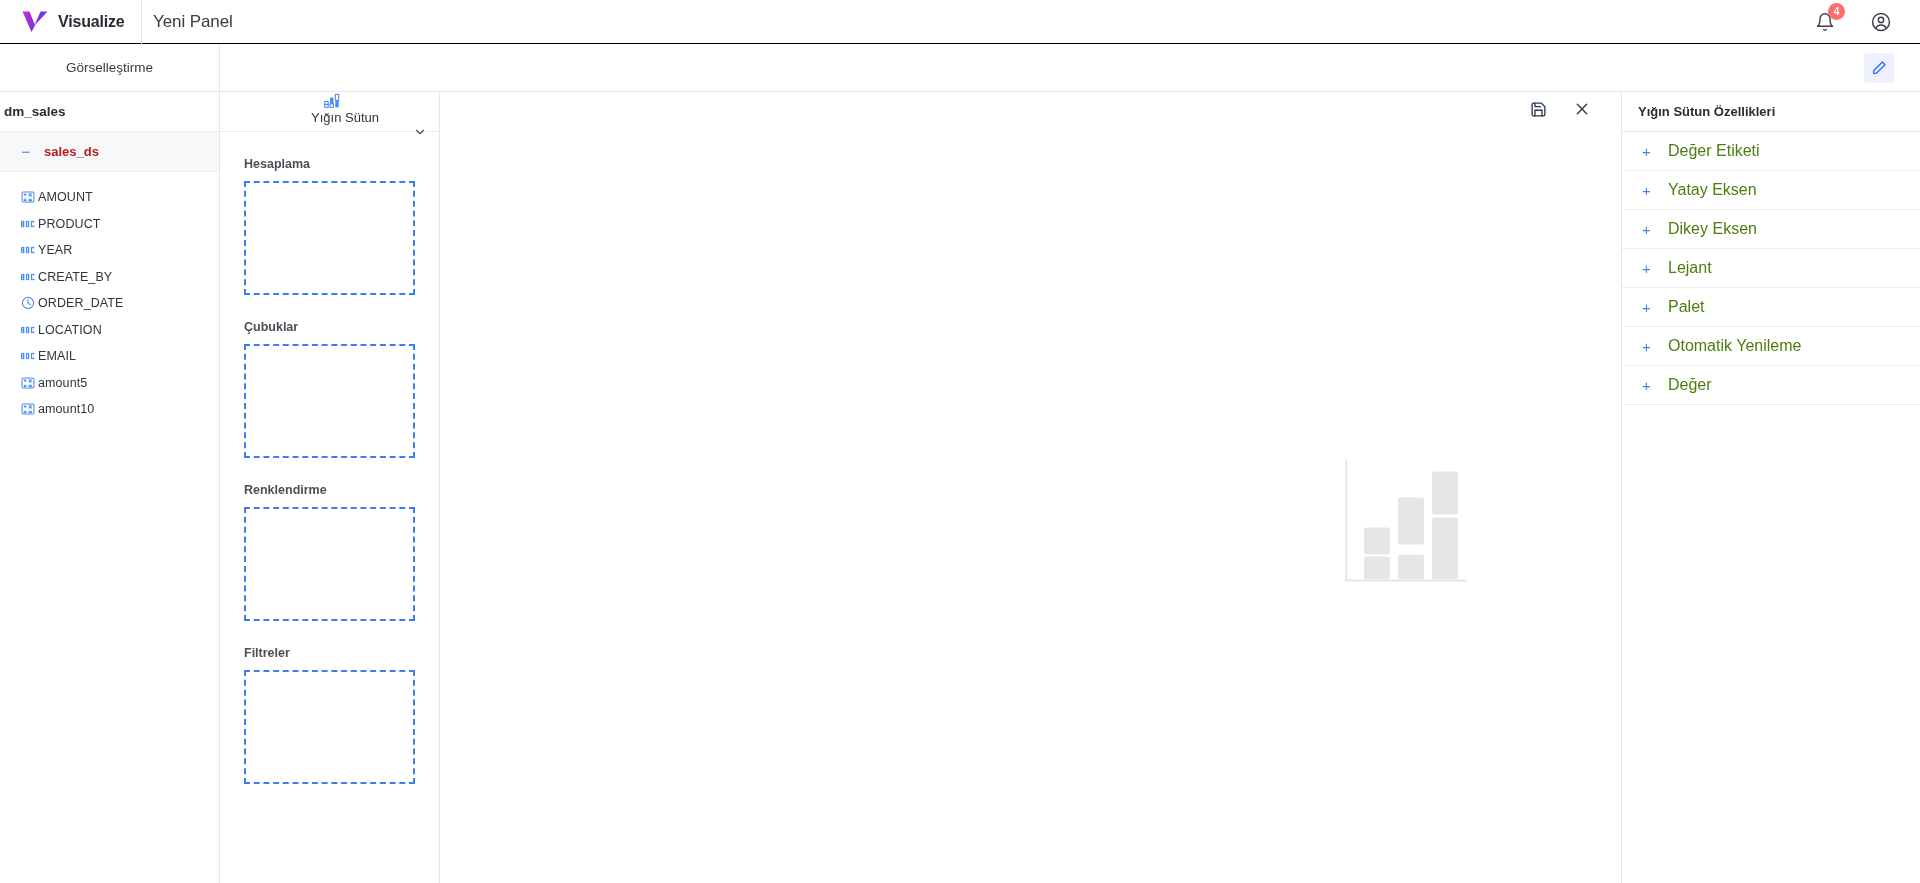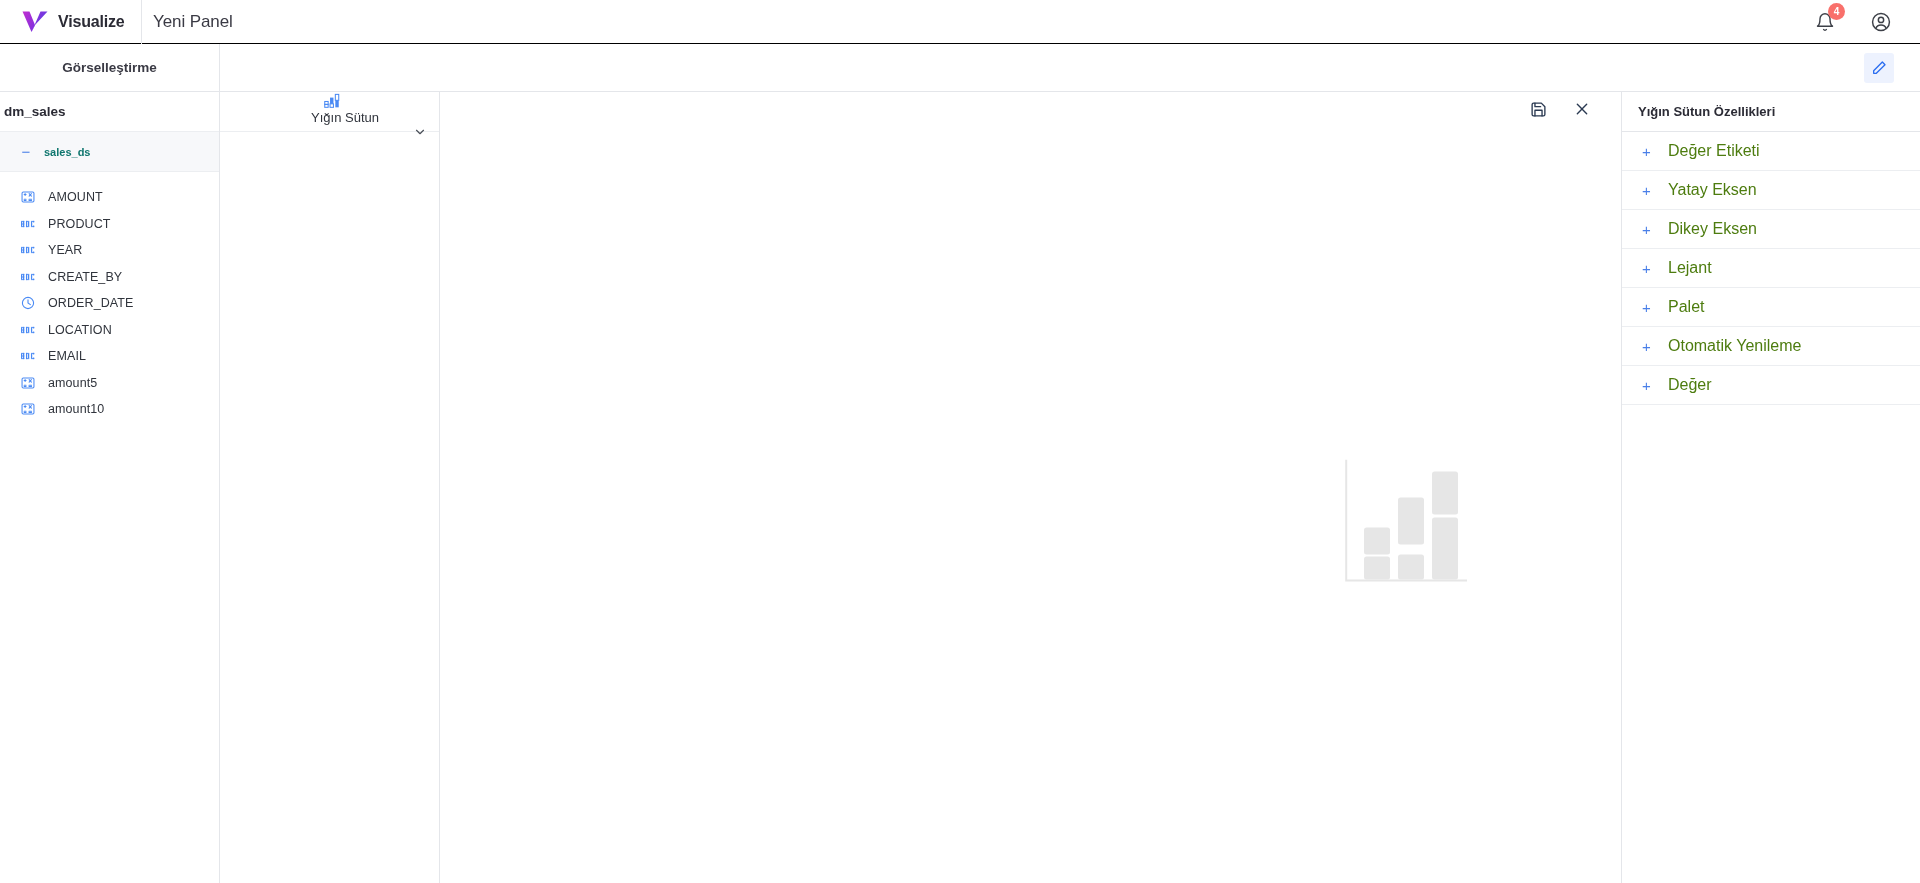--- a/index.html
+++ b/index.html
@@ -72,21 +72,21 @@
     border-bottom: 1px solid #e4e6ea;
   }
   .subbar-left {
     position: absolute;
     left: 0; top: 0;
     width: 220px; height: 47px;
     border-right: 1px solid #e4e6ea;
     display: flex; align-items: center; justify-content: center;
   }
   .subbar-left-label {
-    font-size: 13.5px; font-weight: bold; color: #3a3a44;
+    font-size: 13.5px; font-weight: normal; color: #3a3a44;
   }
   .edit-pencil {
     position: absolute;
     right: 26px; top: 9px;
     width: 30px; height: 30px;
     border-radius: 3px;
     background: #edf2fe;
     display: flex; align-items: center; justify-content: center;
     cursor: pointer;
   }
@@ -113,26 +113,26 @@
     padding-left: 20px;
     border-bottom: 1px solid #eceef1;
     cursor: pointer;
   }
   .collapse-toggle {
     width: 12px; color: #4a7fe8;
     font-size: 15px; line-height: 1;
     display: flex; align-items: center; justify-content: center;
   }
   .ds-table-name {
-    font-size: 11px; font-weight: bold; color: #0f766e;
+    font-size: 13px; font-weight: bold; color: #b91c1c;
   }
   .field-list { padding-top: 12px; }
   .field-row {
     height: 26.5px;
-    display: flex; align-items: center; gap: 13px;
+    display: flex; align-items: center; gap: 3px;
     padding-left: 20px;
     cursor: pointer;
   }
   .field-icon {
     width: 15px; height: 15px;
     display: flex; align-items: center; justify-content: center;
     flex: 0 0 15px;
   }
   .field-label {
     font-size: 12.5px; color: #30343c;
@@ -477,20 +477,33 @@
       </svg>
     </span>
     <span class="chart-type-label">Yığın Sütun</span>
     <span class="chart-type-caret">
       <svg width="14" height="14" viewBox="0 0 24 24" fill="none" stroke="#4a4f58" stroke-width="2" stroke-linecap="round" stroke-linejoin="round">
         <polyline points="6 9 12 15 18 9"></polyline>
       </svg>
     </span>
   </div>
 
+  <div class="dropzone-group">
+    <div class="dropzone-label">Hesaplama</div>
+    <div class="dropzone"></div>
+
+    <div class="dropzone-label">Çubuklar</div>
+    <div class="dropzone"></div>
+
+    <div class="dropzone-label">Renklendirme</div>
+    <div class="dropzone"></div>
+
+    <div class="dropzone-label">Filtreler</div>
+    <div class="dropzone"></div>
+  </div>
 </div>
 
 <div class="canvas">
   <div class="canvas-toolbar">
     <div class="canvas-tool">
       <svg width="17" height="17" viewBox="0 0 24 24" fill="none" stroke="#2b3a52" stroke-width="1.9" stroke-linecap="round" stroke-linejoin="round">
         <path d="M19 21H5a2 2 0 0 1-2-2V5a2 2 0 0 1 2-2h11l5 5v11a2 2 0 0 1-2 2z"></path>
         <polyline points="17 21 17 13 7 13 7 21"></polyline>
         <polyline points="7 3 7 8 15 8"></polyline>
       </svg>

